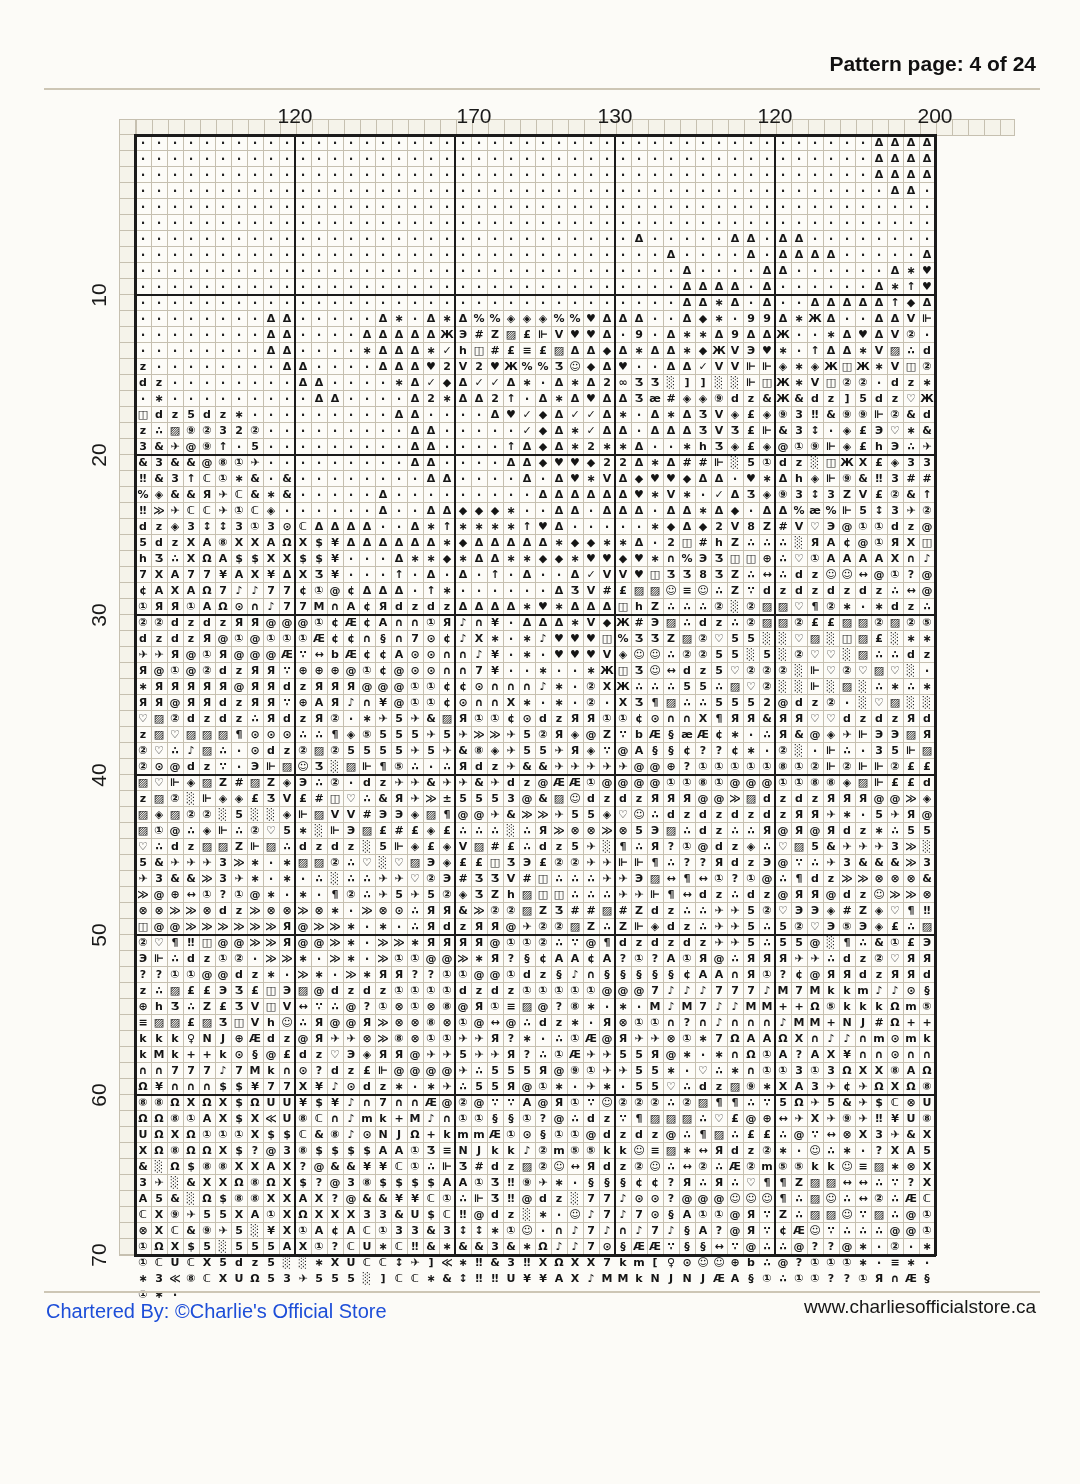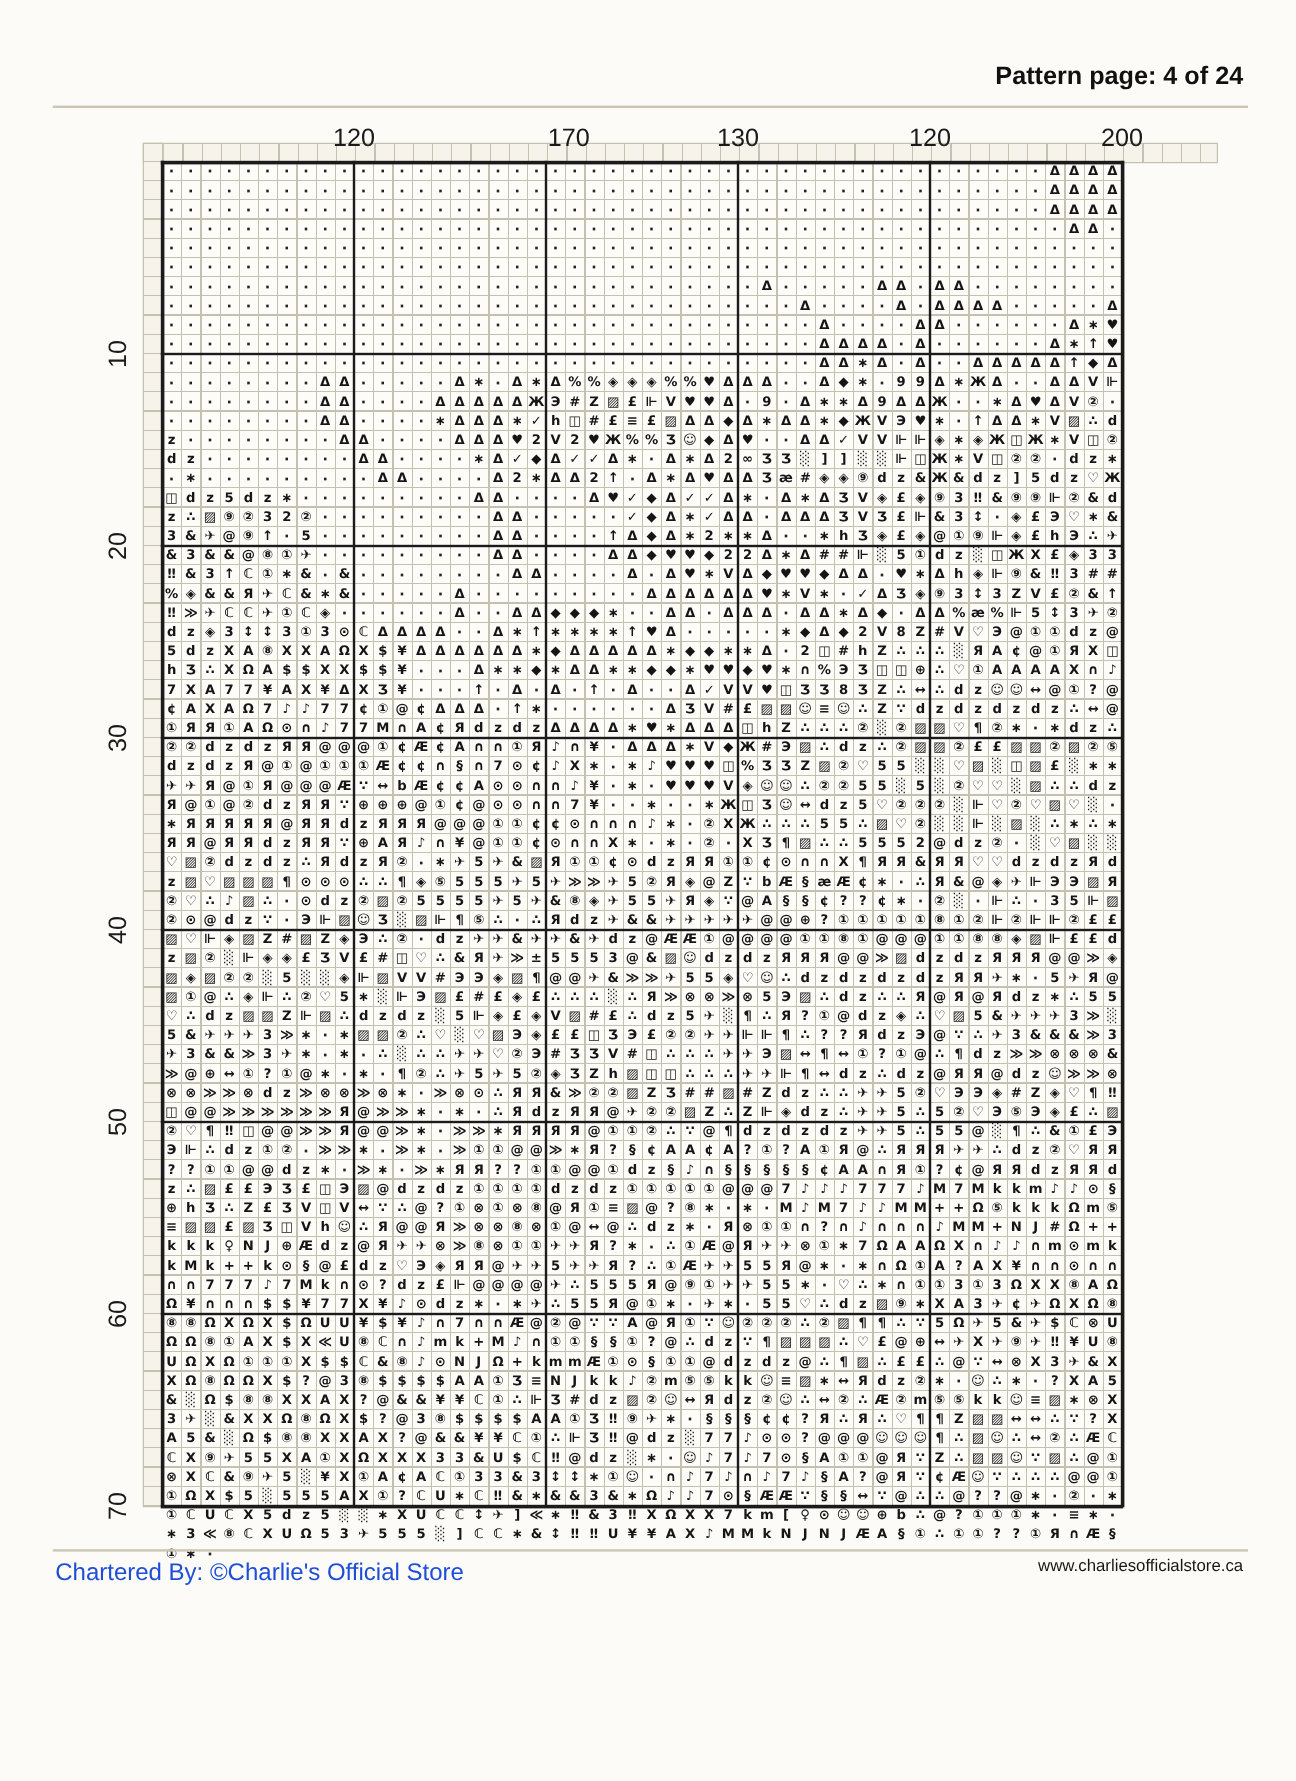--- a/index.html
+++ b/index.html
@@ -25,21 +25,21 @@
     background:#cdc6b5;
   }
   .footer-rule{
     position:absolute;left:44px;right:40px;top:1291px;height:2px;
     background:#cdc6b5;
   }
   .footer-credit{
     position:absolute;left:46px;top:1300px;font-size:20px;color:#1d4ed8;
   }
   .footer-url{
-    position:absolute;right:44px;top:1296px;font-size:14px;color:#161616;
+    position:absolute;right:44px;top:1296px;font-size:19px;color:#161616;
   }
   
   .ruler{
     position:absolute;background:#f5f3ea;
     box-sizing:border-box;border:1px solid #c6c0b0;
   }
   .ruler.top{
     left:119px;top:119px;width:896px;height:17px;
     background-image:repeating-linear-gradient(90deg,#c6c0b0 0 1px,transparent 1px 16px);
   }

